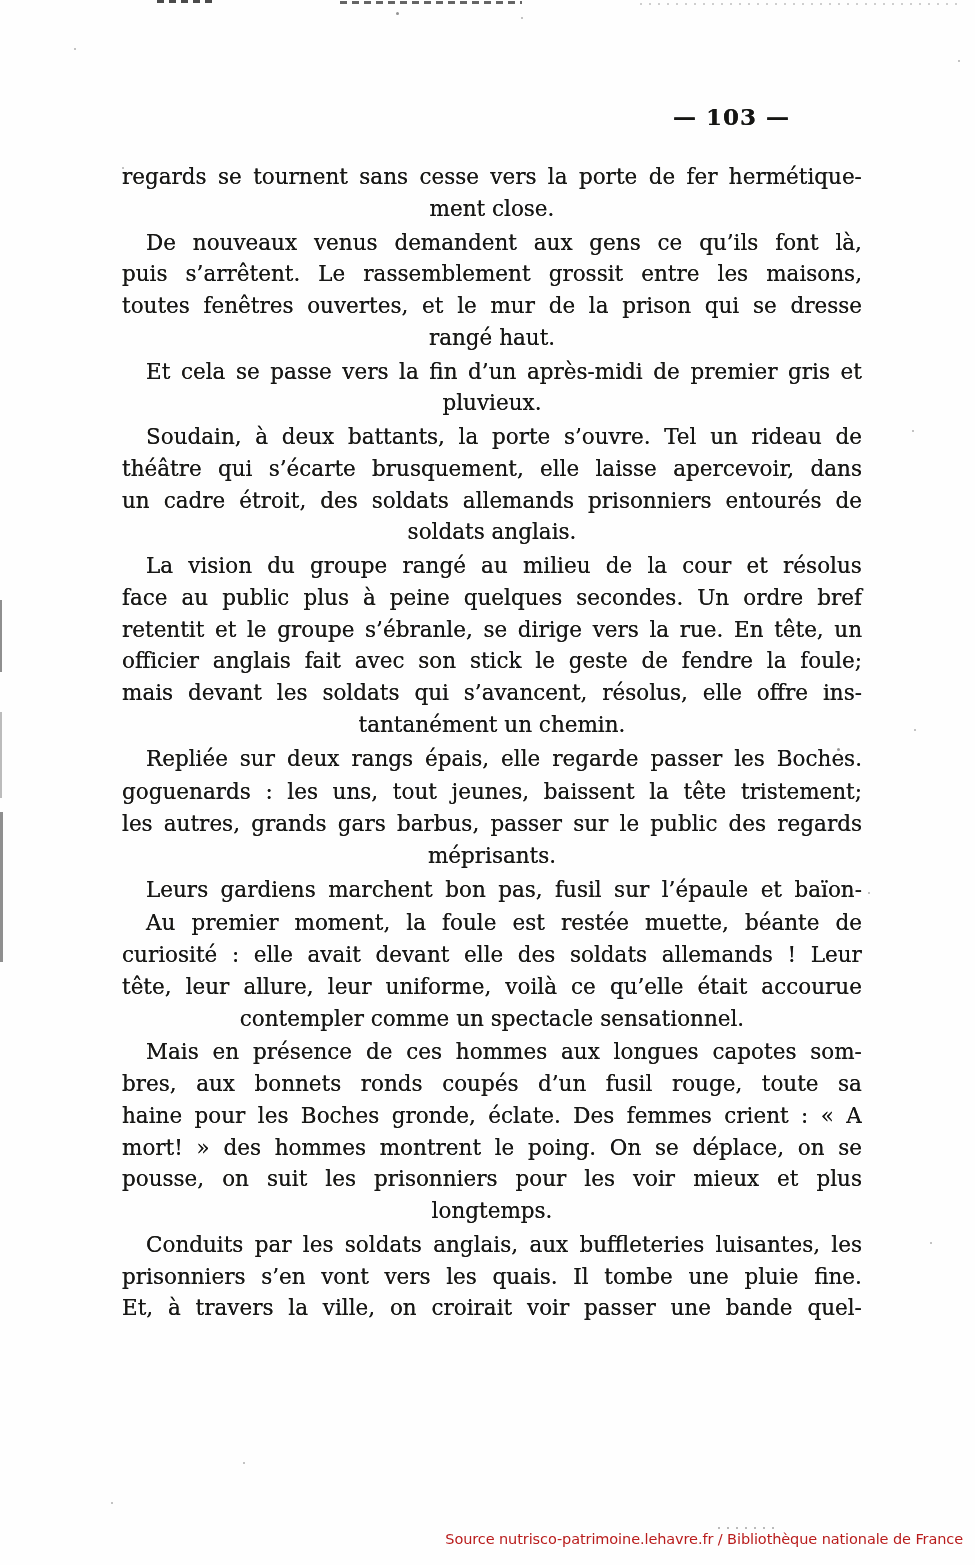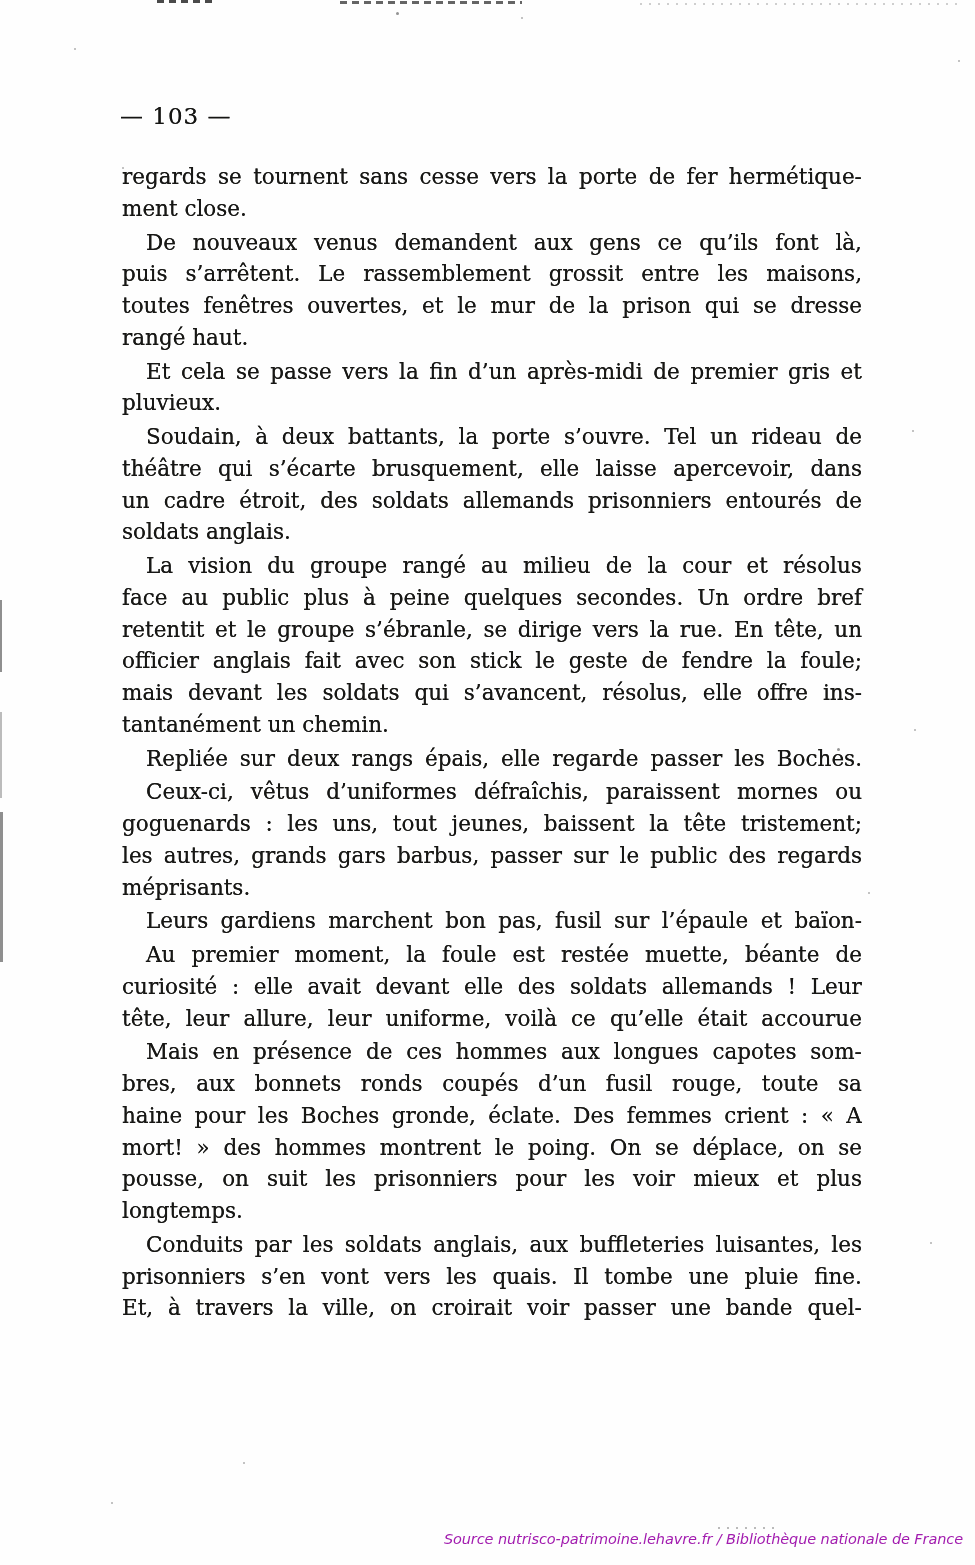--- a/index.html
+++ b/index.html
@@ -5,39 +5,40 @@
   html,body{margin:0;padding:0;}
   body{
     width:975px;height:1565px;position:relative;overflow:hidden;
     background:#fefefe;
     font-family:"DejaVu Serif","Liberation Serif",serif;
     color:#171715;
   }
   
   .folio{
     position:absolute;top:103px;left:120px;width:670px;
-    text-align:left;font-size:23px;font-weight:normal;
+    text-align:right;font-size:23px;font-weight:bold;
     letter-spacing:1px;color:#151513;
     text-shadow:0 0 .5px rgba(20,20,18,.8);
   }
   
   .text-block{
     position:absolute;top:161px;left:122px;width:740px;
     font-size:21.5px;
     text-shadow:0 0 .55px rgba(15,15,12,.85);
+    text-align:center;
   }
   .para + .para{margin-top:2px;}
   .line{height:31.75px;line-height:31.75px;white-space:nowrap;}
   .line.just{display:flex;justify-content:space-between;}
   .line.indent{padding-left:24px;}
   
   .footer{
     position:absolute;top:1531px;right:12px;
     font-family:"DejaVu Sans","Liberation Sans",sans-serif;
-    font-size:14.5px;color:#a21caf;letter-spacing:-.1px;font-style:italic;
+    font-size:14.5px;color:#b91c1c;letter-spacing:-.1px;
   }
   
   .artifact{position:absolute;pointer-events:none;}
   .dashline{height:3px;background:repeating-linear-gradient(90deg,#4a4a4a 0 7px,transparent 7px 12px);}
   .dustline{height:2px;background:repeating-linear-gradient(90deg,#777 0 2px,transparent 2px 9px);opacity:.35;}
   .vline{width:2px;background:#8f8f8f;}
   .speck{width:3px;height:3px;border-radius:50%;background:#3a3a3a;opacity:.55;}
   .speck.sm{width:2px;height:2px;opacity:.4;}
 </style>
 </head>
@@ -235,29 +236,20 @@
         <span>rangs</span>
         <span>épais,</span>
         <span>elle</span>
         <span>regarde</span>
         <span>passer</span>
         <span>les</span>
         <span>Boches.</span>
       </div>
     </div>
     <div class="para">
-      <div class="line just indent">
-        <span>Ceux-ci,</span>
-        <span>vêtus</span>
-        <span>d’uniformes</span>
-        <span>défraîchis,</span>
-        <span>paraissent</span>
-        <span>mornes</span>
-        <span>ou</span>
-      </div>
       <div class="line just">
         <span>goguenards</span>
         <span>:</span>
         <span>les</span>
         <span>uns,</span>
         <span>tout</span>
         <span>jeunes,</span>
         <span>baissent</span>
         <span>la</span>
         <span>tête</span>
@@ -323,20 +315,21 @@
         <span>leur</span>
         <span>allure,</span>
         <span>leur</span>
         <span>uniforme,</span>
         <span>voilà</span>
         <span>ce</span>
         <span>qu’elle</span>
         <span>était</span>
         <span>accourue</span>
       </div>
+      <div class="line">contempler comme un spectacle sensationnel.</div>
     </div>
     <div class="para">
       <div class="line just indent">
         <span>Mais</span>
         <span>en</span>
         <span>présence</span>
         <span>de</span>
         <span>ces</span>
         <span>hommes</span>
         <span>aux</span>

